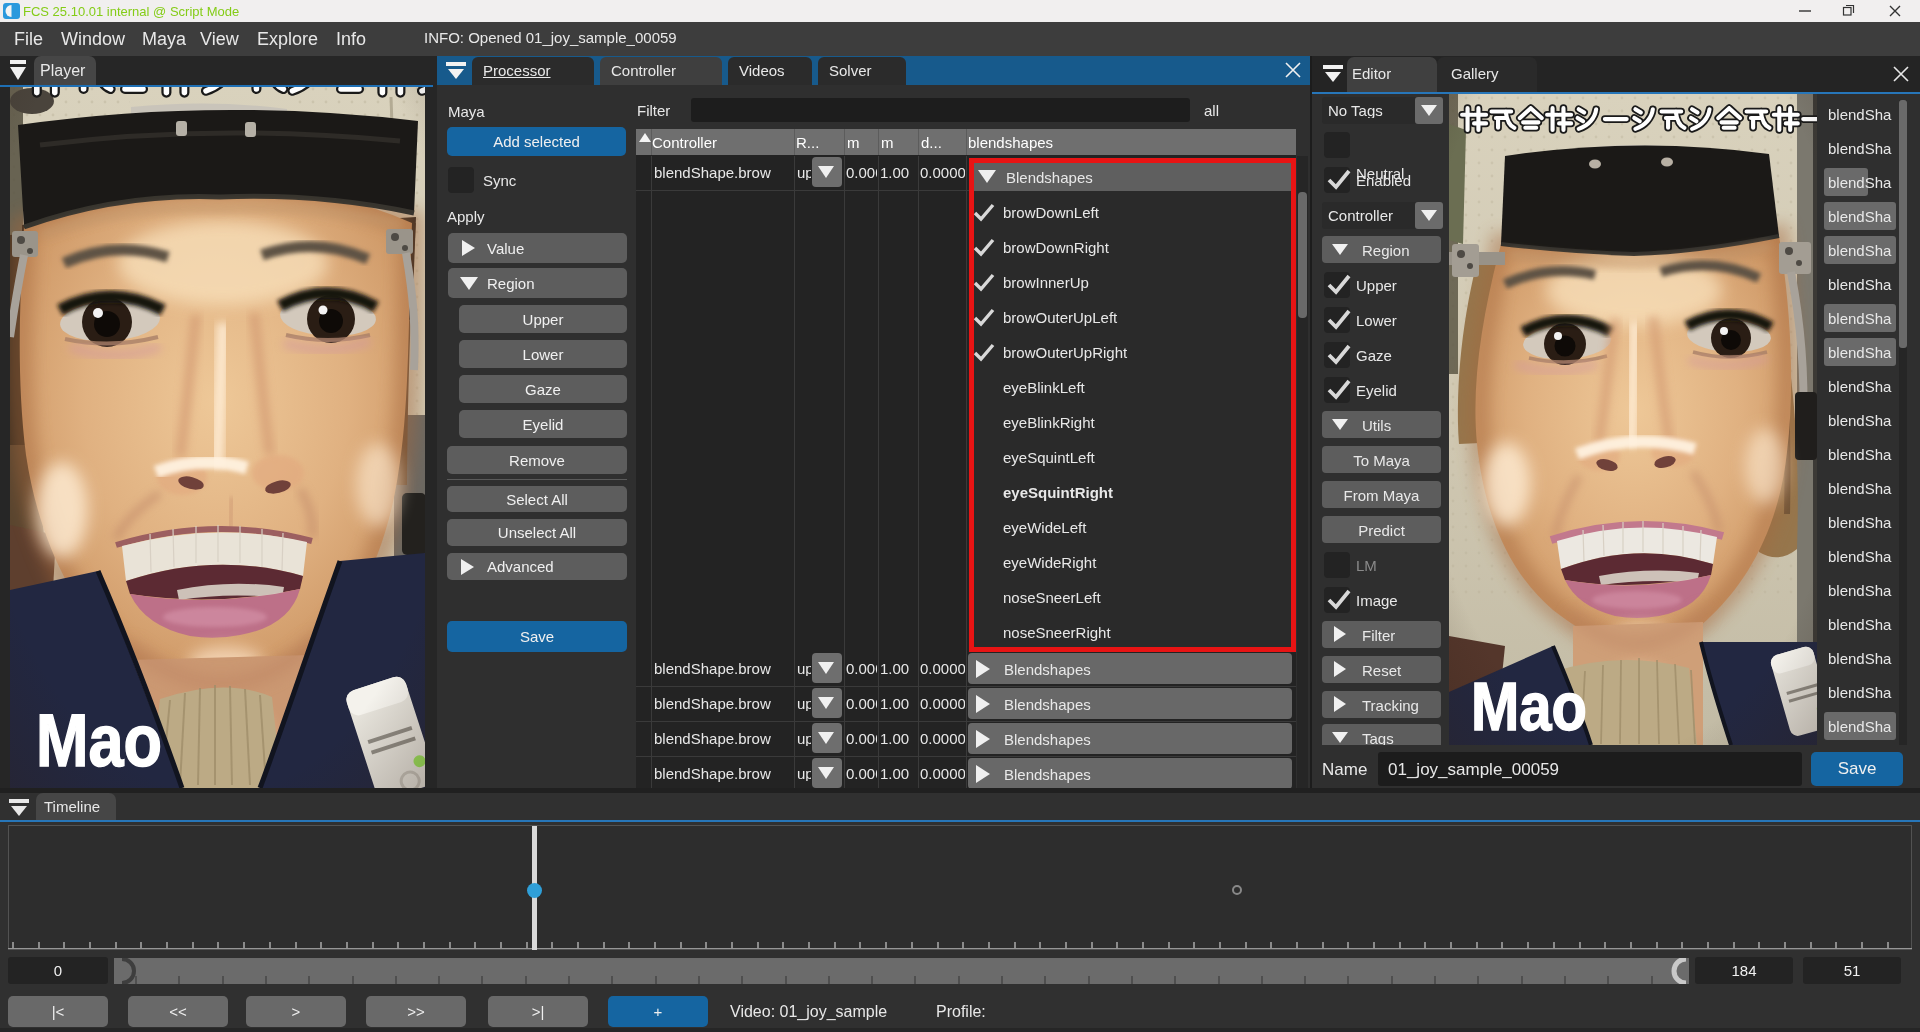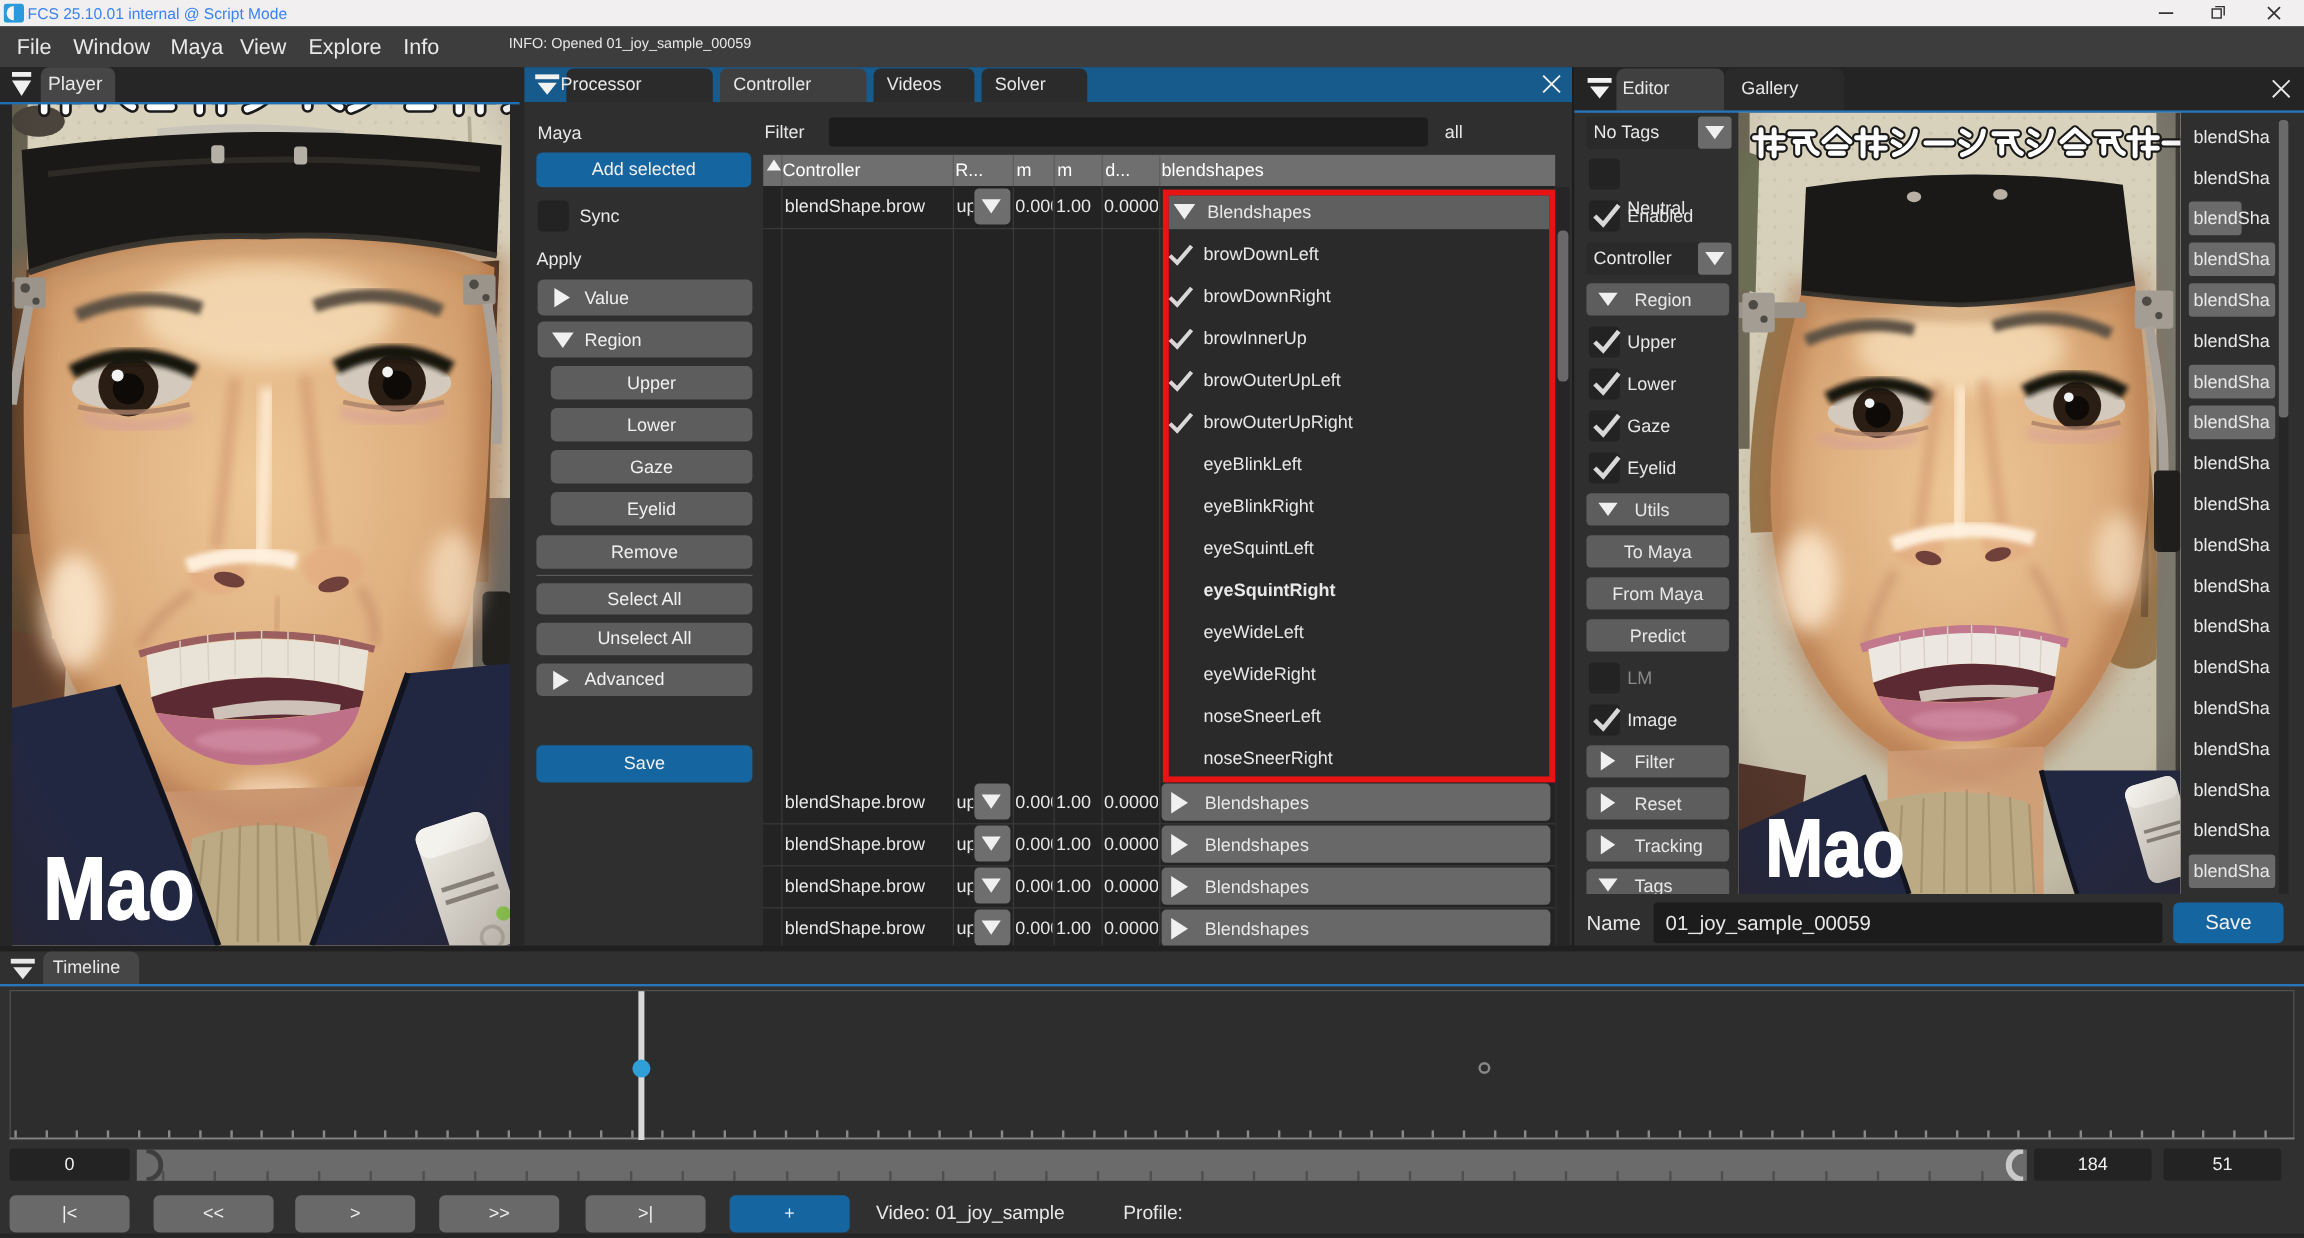--- a/index.html
+++ b/index.html
@@ -15,36 +15,36 @@
   .sep { position:absolute; background:#3a3a3a; }
 </style>
 </head>
 <body>
 
 <div class="abs" style="left:0;top:0;width:1920px;height:22px;background:#f1efef;"></div>
 <svg class="abs" style="left:3px;top:3px" width="17" height="16" viewBox="0 0 17 16">
   <rect x="0" y="0" width="17" height="16" rx="3" fill="#2b99dd"></rect>
   <path d="M8.5,2 A6,6 0 1 0 8.5,14 Z" fill="#f4f4f4"></path>
 </svg>
-<div class="txt" style="left:23px;top:5px;color:#3b82f6;font-size:13px;">FCS 25.10.01 internal @ Script Mode</div>
+<div class="txt" style="left:23px;top:5px;color:#84cc16;font-size:13px;">FCS 25.10.01 internal @ Script Mode</div>
 <svg class="abs" style="left:1780px;top:0" width="140" height="22" viewBox="0 0 140 22">
   <line x1="19" y1="11" x2="31" y2="11" stroke="#333" stroke-width="1.4"></line>
   <rect x="63.5" y="7.5" width="7.5" height="7.5" fill="none" stroke="#333" stroke-width="1.2"></rect>
   <path d="M66,5.5 h7.5 v7.5" fill="none" stroke="#333" stroke-width="1.2"></path>
   <path d="M110,6 L120,16 M120,6 L110,16" stroke="#333" stroke-width="1.4"></path>
 </svg>
 
 <div class="abs" style="left:0;top:22px;width:1920px;height:34px;background:#3d3d3d;"></div>
 <div class="txt" style="left:14px;top:30px;font-size:18px;">File</div>
 <div class="txt" style="left:61px;top:30px;font-size:18px;">Window</div>
 <div class="txt" style="left:142px;top:30px;font-size:18px;">Maya</div>
 <div class="txt" style="left:200px;top:30px;font-size:18px;">View</div>
 <div class="txt" style="left:257px;top:30px;font-size:18px;">Explore</div>
 <div class="txt" style="left:336px;top:30px;font-size:18px;">Info</div>
-<div class="txt" style="left:424px;top:30px;font-size:12px;">INFO: Opened 01_joy_sample_00059</div>
+<div class="txt" style="left:424px;top:30px;font-size:15px;">INFO: Opened 01_joy_sample_00059</div>
 
 <div class="abs" style="left:0;top:56px;width:433px;height:732px;background:#262626;"></div>
 <div class="abs" style="left:10px;top:60px;width:18px;height:22px;">
   <div class="abs" style="left:0;top:0;width:16px;height:4px;background:#f0f0f0;"></div>
   <div class="tri-r" style="left:0;top:7px;border-width:13px 8px 0 8px;border-color:#f0f0f0 transparent transparent transparent;"></div>
 </div>
 <div class="abs" style="left:34px;top:56px;width:62px;height:29px;background:#464646;border-radius:7px 7px 0 0;"></div>
 <div class="txt" style="left:40px;top:63px;font-size:16px;">Player</div>
 <div class="abs" style="left:0;top:85px;width:433px;height:2px;background:#1e6fb4;z-index:6;"></div>
 <div class="abs" id="photoL" style="left:10px;top:85px;width:415px;height:703px;background:#d7d0bd;">
@@ -246,21 +246,21 @@
 
 <div class="abs" style="left:425px;top:56px;width:12px;height:732px;background:#262626;"></div>
 
 <div class="abs" style="left:437px;top:56px;width:873px;height:732px;background:#2f2f2f;"></div>
 <div class="abs" style="left:437px;top:56px;width:873px;height:29px;background:#175a8c;"></div>
 <div class="abs" style="left:445px;top:60px;width:22px;height:20px;">
   <div class="abs" style="left:1px;top:2px;width:20px;height:4px;background:#f2f2f2;"></div>
   <div class="tri-r" style="left:3px;top:9px;border-width:10px 8px 0 8px;border-color:#f2f2f2 transparent transparent transparent;"></div>
 </div>
 <div class="abs" style="left:472px;top:57px;width:122px;height:28px;background:#2b2b2b;border-radius:6px 6px 0 0;"></div>
-<div class="txt" style="left:467px;top:63px;">Processor</div>
+<div class="txt" style="left:483px;top:63px;text-decoration:underline;">Processor</div>
 <div class="abs" style="left:600px;top:57px;width:122px;height:28px;background:#3f3f3f;border-radius:6px 6px 0 0;"></div>
 <div class="txt" style="left:611px;top:63px;">Controller</div>
 <div class="abs" style="left:728px;top:57px;width:84px;height:28px;background:#2b2b2b;border-radius:6px 6px 0 0;"></div>
 <div class="txt" style="left:739px;top:63px;">Videos</div>
 <div class="abs" style="left:818px;top:57px;width:88px;height:28px;background:#2b2b2b;border-radius:6px 6px 0 0;"></div>
 <div class="txt" style="left:829px;top:63px;">Solver</div>
 <svg class="abs" style="left:1284px;top:61px" width="18" height="18">
     <path d="M2,2 L16,16 M16,2 L2,16" stroke="#f0f0f0" stroke-width="1.6"></path>
   </svg>
 

